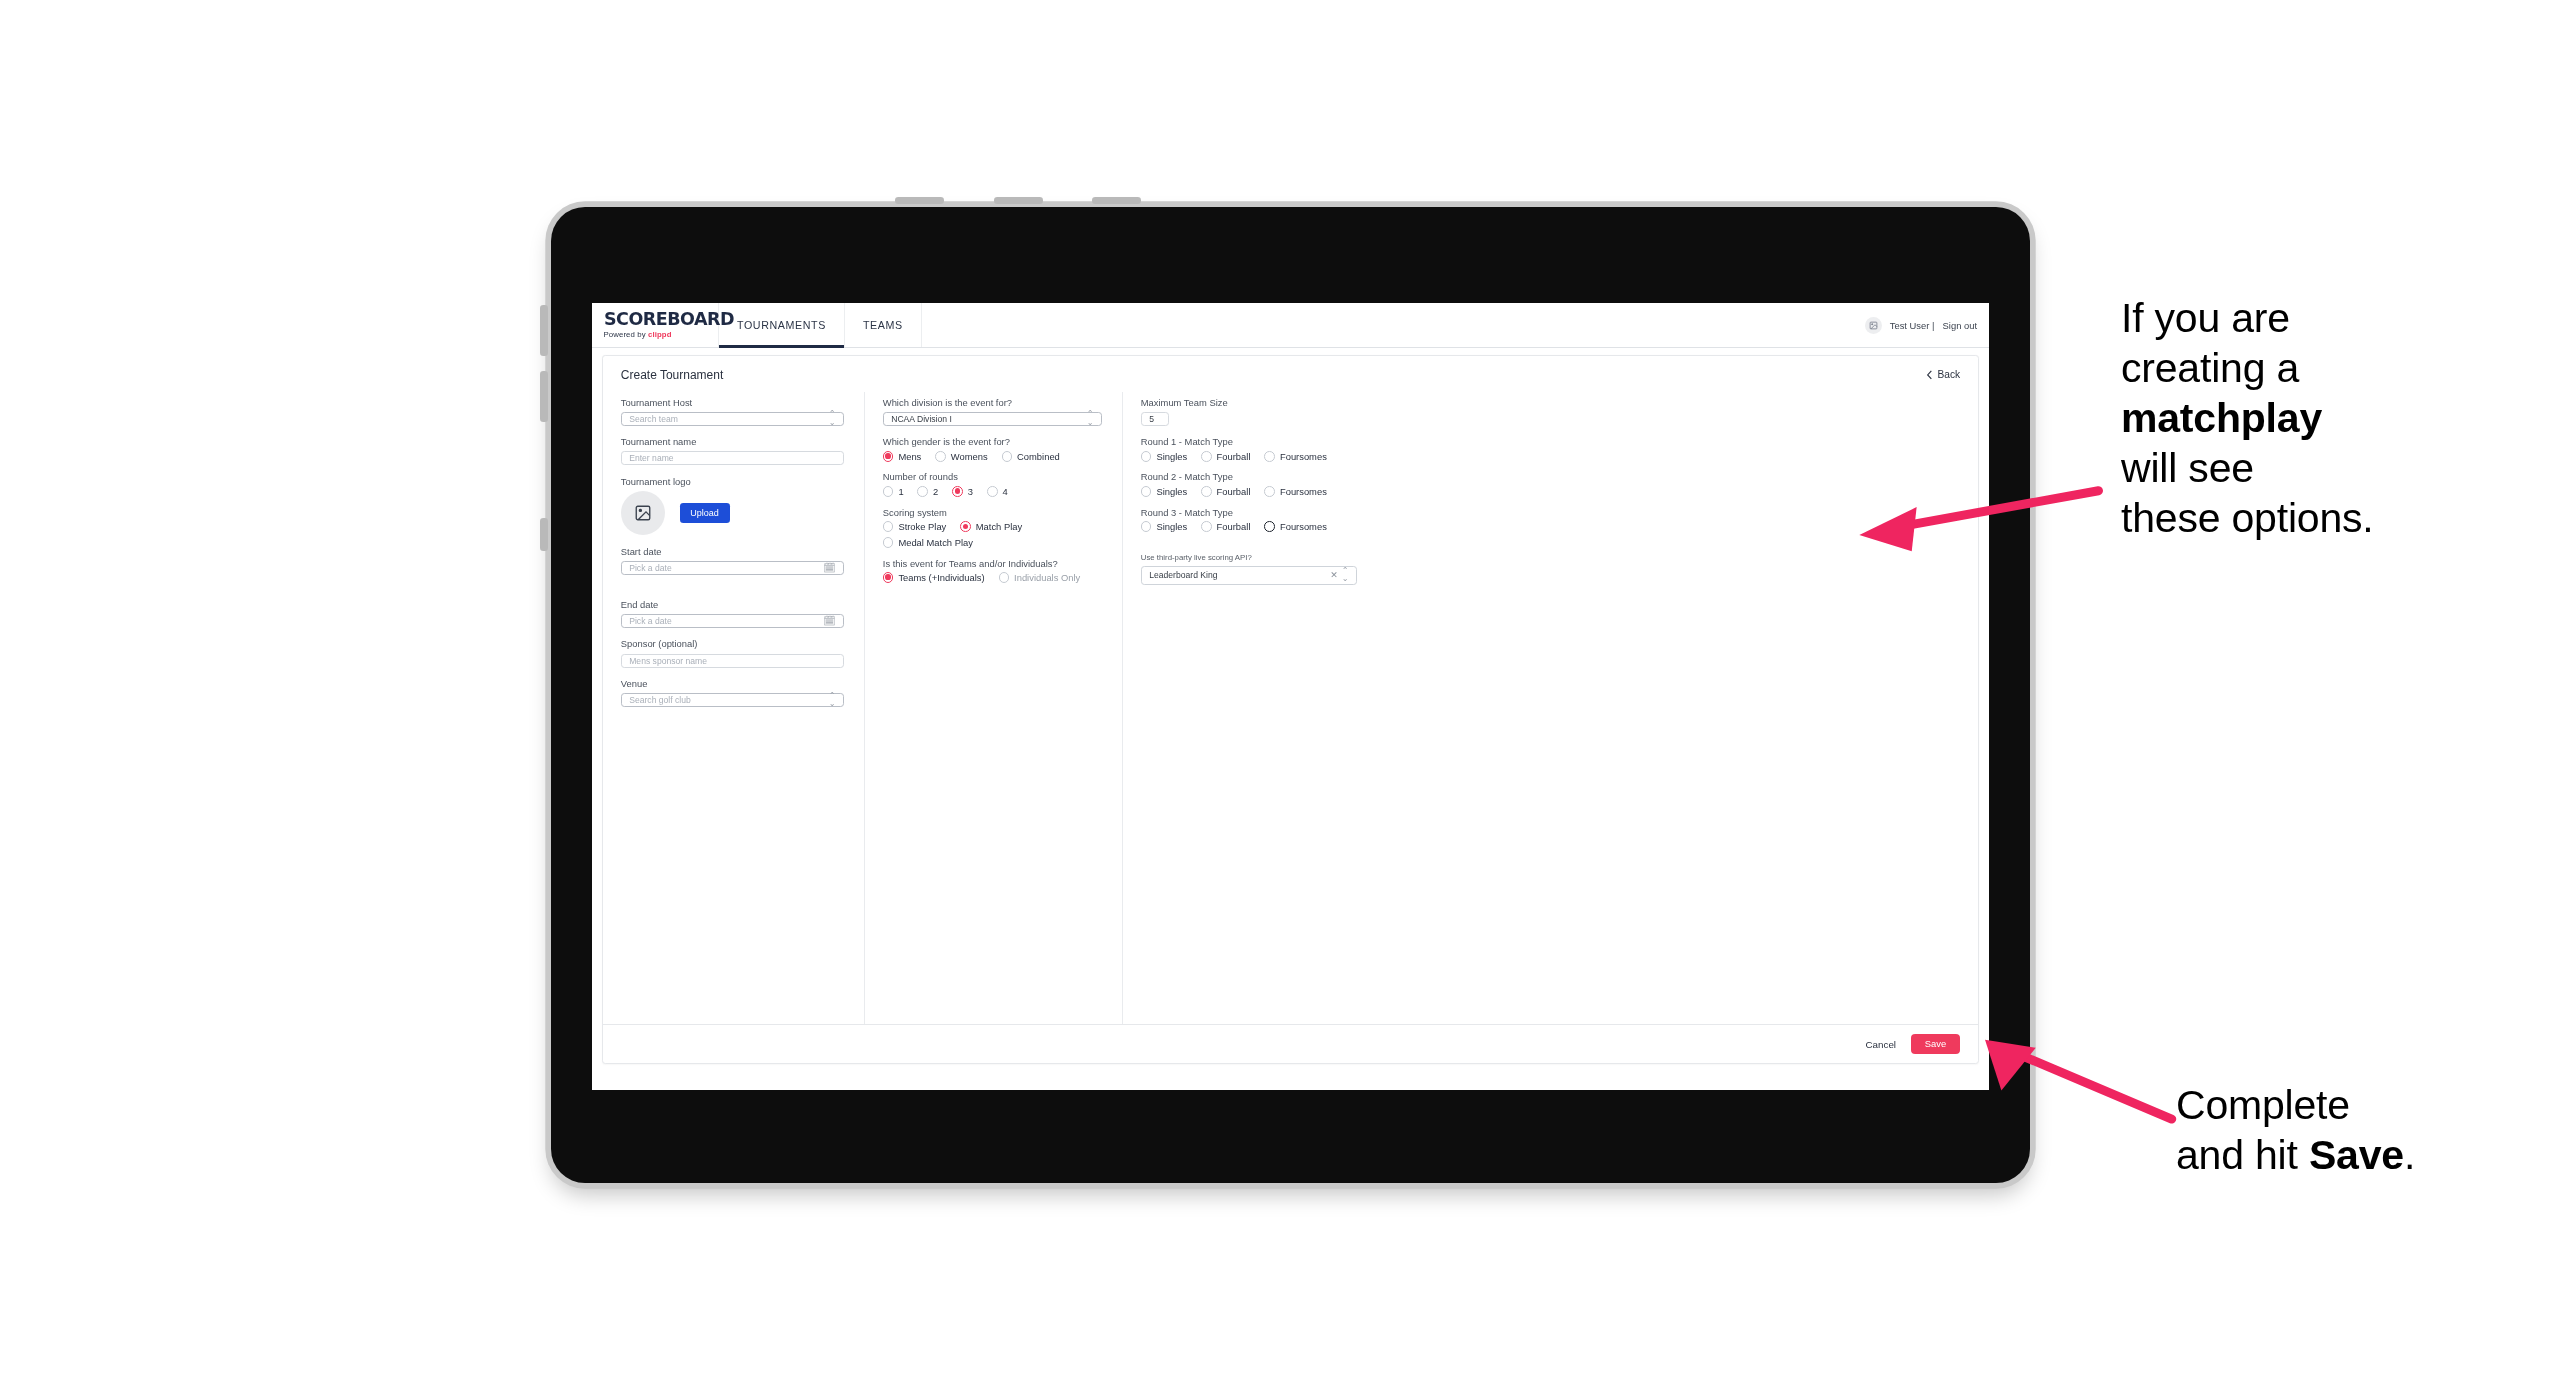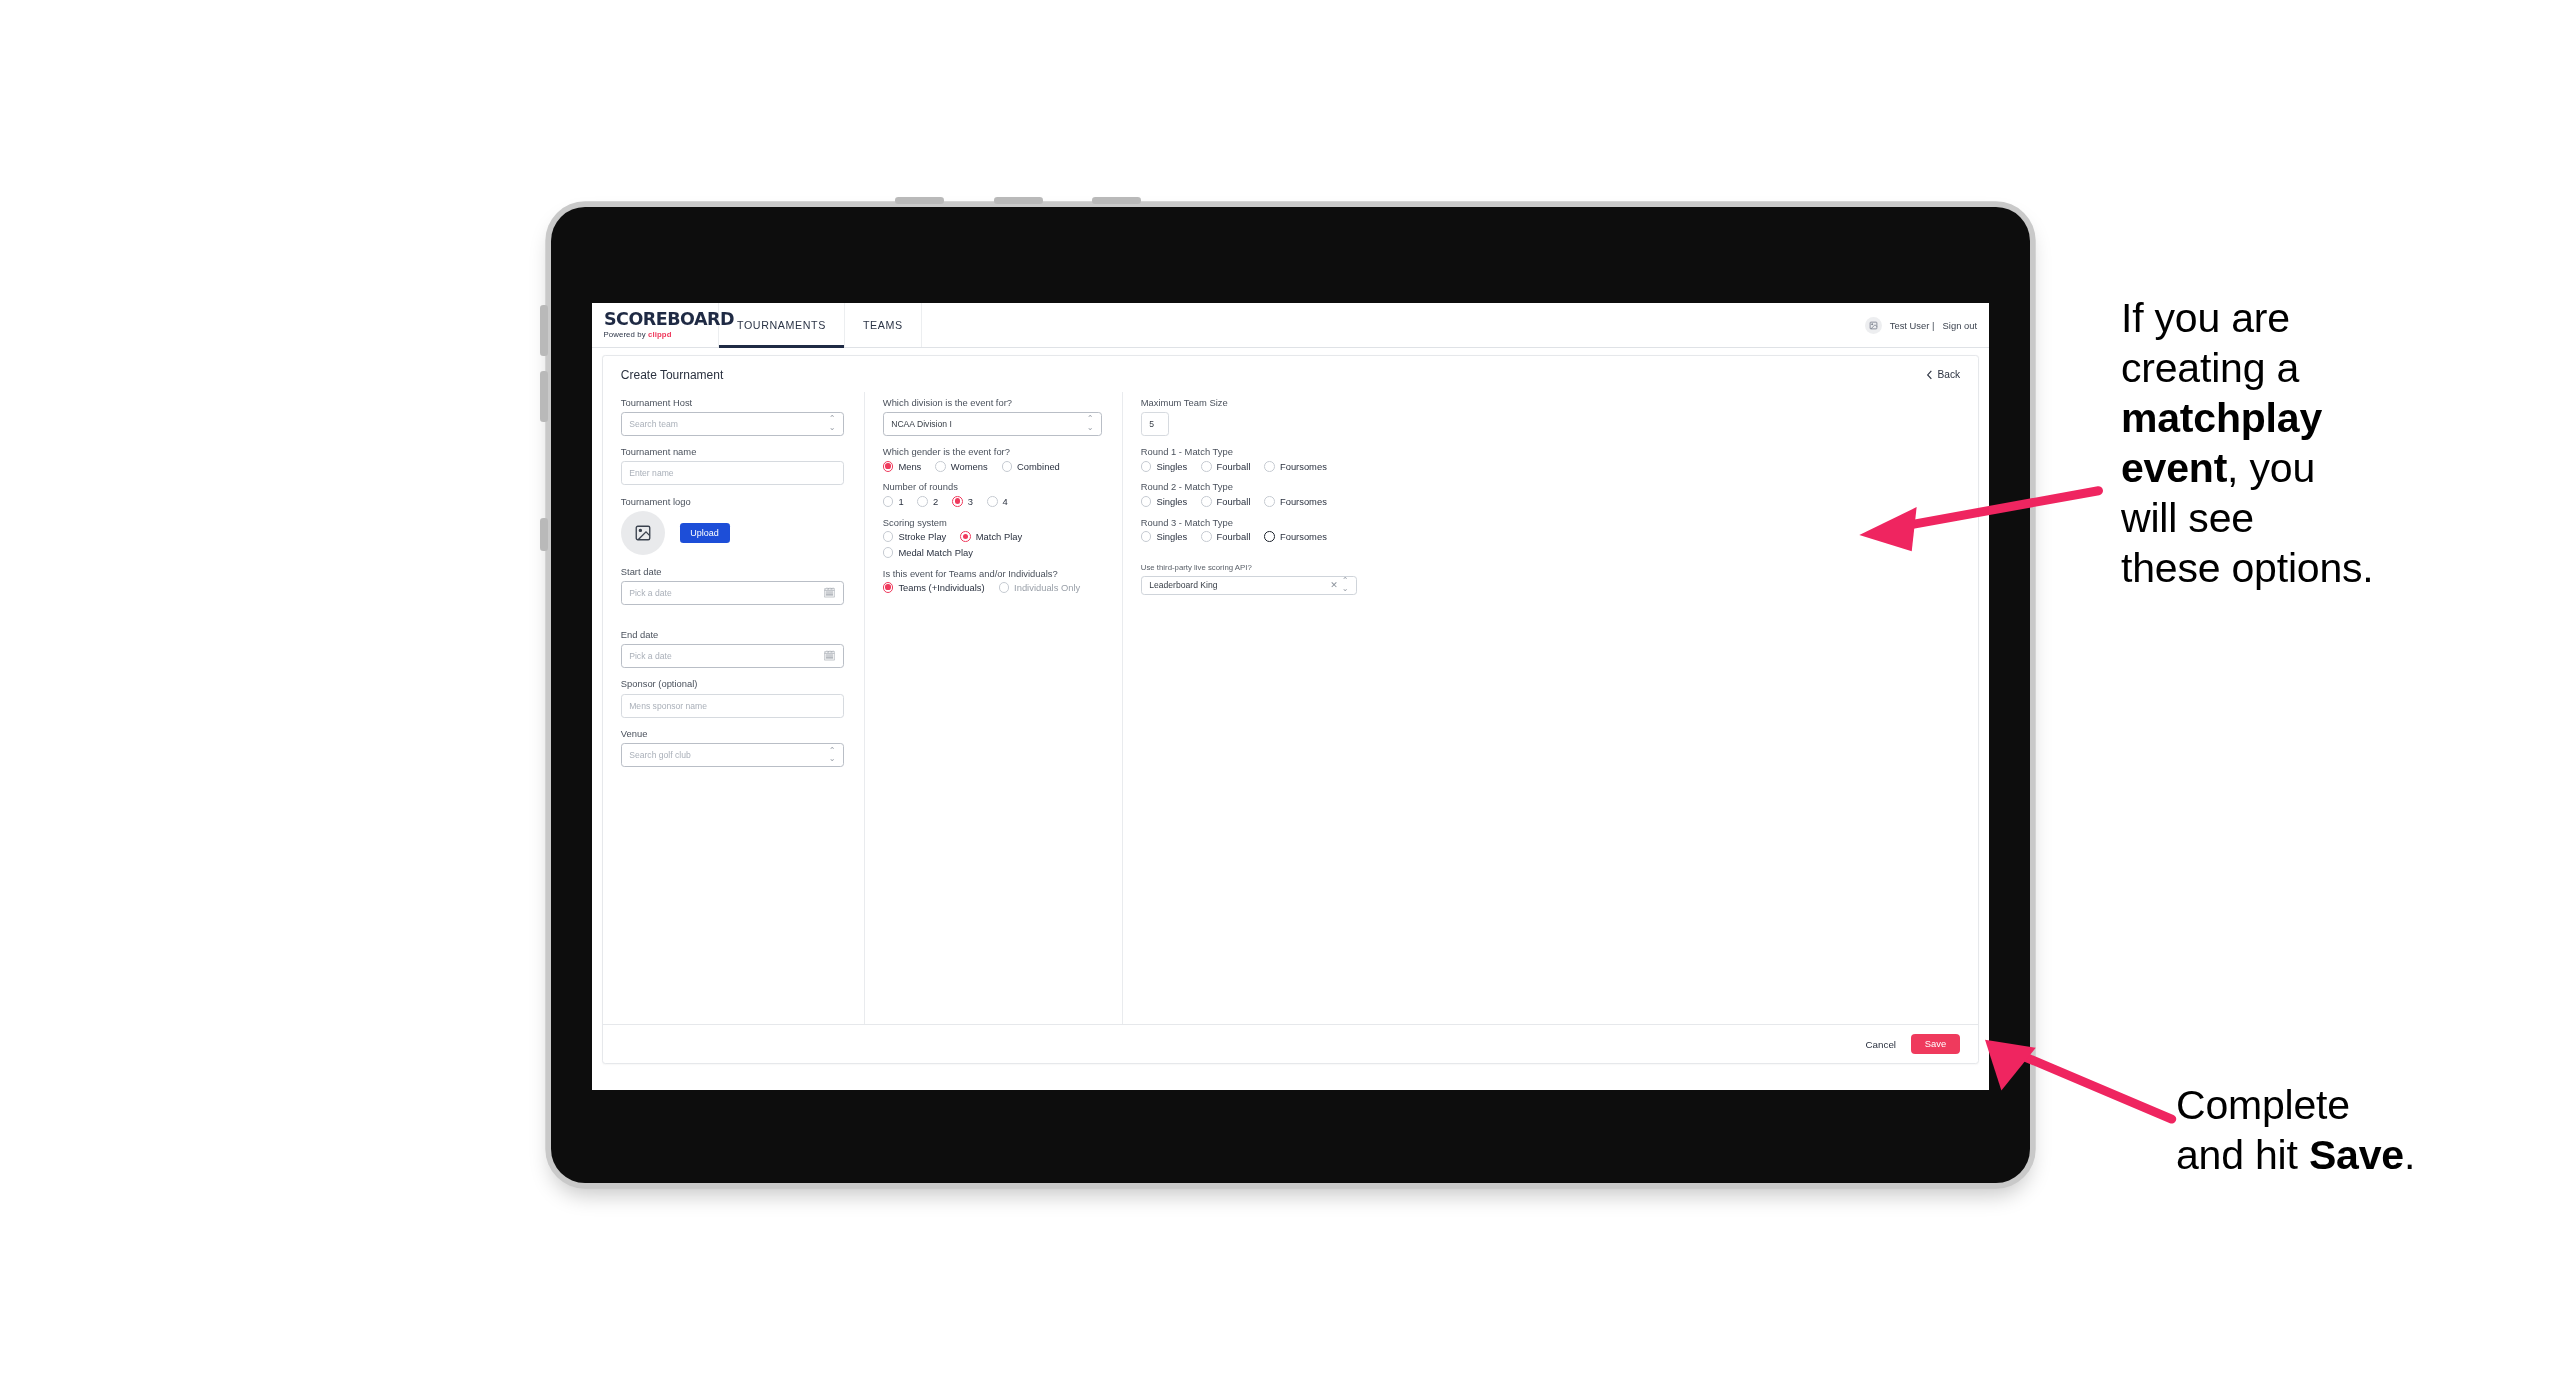--- a/index.html
+++ b/index.html
@@ -80,21 +80,21 @@
   .col{
     padding:4.9px 19.7px 0 18px;box-sizing:border-box;
   }
   .col1{width:262px;border-right:0.8px solid #e9ebee;}
   .col2{width:258px;border-right:0.8px solid #e9ebee;}
   .col3{width:254px;}
 
   .fld{margin-bottom:10.7px;}
   .lbl{font-size:9.4px;color:#4a515c;margin-bottom:4.1px;display:block;}
   .inp{
-    height:24px;border:0.8px solid #b9bec6;border-radius:3.3px;background:#fff;
+    height:14px;border:0.8px solid #b9bec6;border-radius:3.3px;background:#fff;
     display:flex;align-items:center;padding:0 7.4px;box-sizing:border-box;font-size:8.6px;
     color:#3a4049;position:relative;
   }
   .inp.placeholder{color:#aab0b9;}
   .inp .chev{
     margin-left:auto;color:#9aa0a9;font-size:8.2px;line-height:1;
   }
   .inp .cal{margin-left:auto;color:#8c939c;font-size:9.8px;line-height:1;}
   .inp .clearx{margin-left:auto;color:#8c939c;font-size:9px;line-height:1;padding-right:4.1px;}
 
@@ -444,21 +444,20 @@
 
 <svg class="arrow" style="left:1967px;top:1033px;width:262px;height:123px;" viewBox="0 0 320 150">
   <path d="M250 105 L68 28" stroke="#ef2560" stroke-width="11" stroke-linecap="round" fill="none"></path>
   <path d="M22 8 L84 18 L42 70 Z" fill="#ef2560"></path>
 </svg>
 
 <div class="anno" id="anno1">
   <div>If you are</div>
   <div>creating a</div>
   <div><b>matchplay</b></div>
-  <div><b>event</b><span>, you</span></div>
   <div>will see</div>
   <div>these options.</div>
 </div>
 
 <div class="anno" id="anno2">
   <div>Complete</div>
   <div><span>and hit </span><b>Save</b><span>.</span></div>
 </div>
 
 

